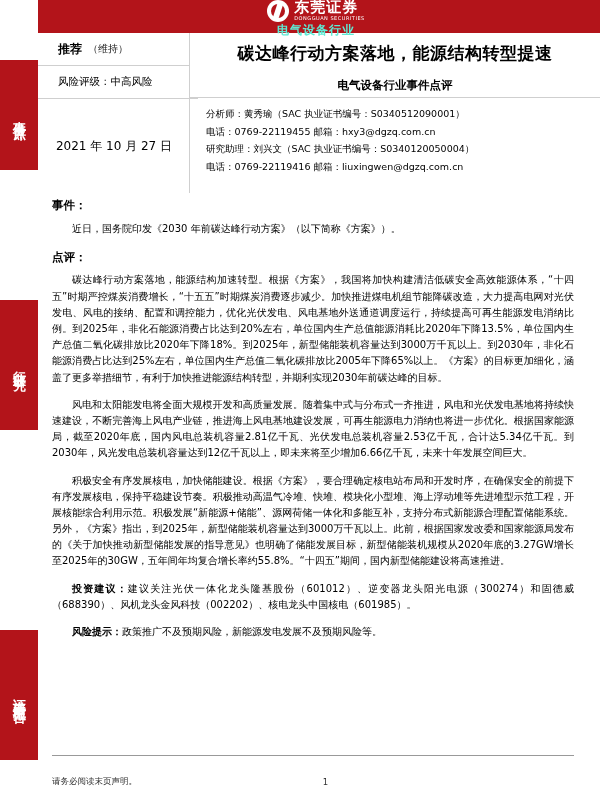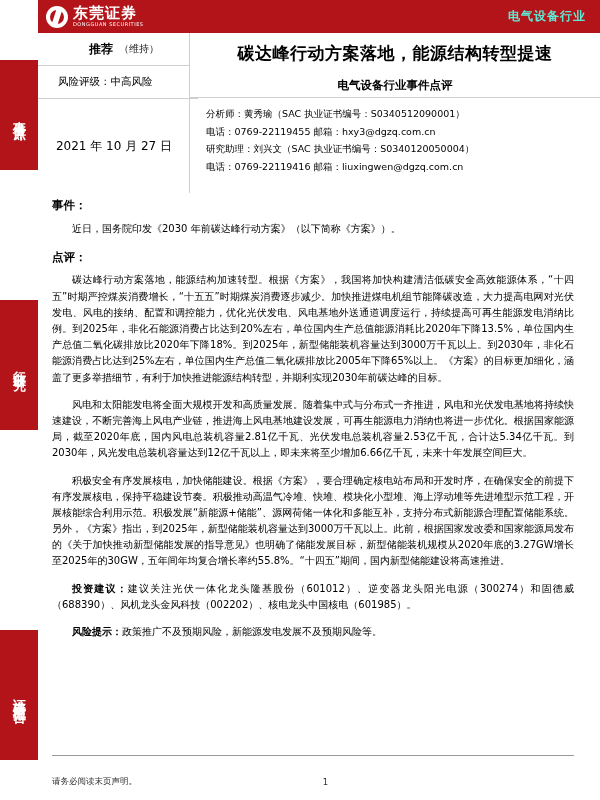--- a/index.html
+++ b/index.html
@@ -56,20 +56,21 @@
     left: 38px;
     top: 0;
     right: 0;
     height: 33px;
     background: #b3141a;
     display: flex;
     align-items: center;
     justify-content: space-between;
     padding: 0 14px 0 8px;
     box-sizing: border-box;
+    flex-direction: column;
   }
   .logo-wrap {
     display: flex;
     align-items: center;
     gap: 5px;
   }
   .logo-mark {
     width: 22px;
     height: 22px;
     border-radius: 50%;
@@ -141,21 +142,20 @@
     right: 0;
     height: 160px;
   }
   .rec-row {
     position: absolute;
     left: 0; top: 0; width: 152px; height: 33px;
     border-bottom: 1px solid #cfcfcf;
     box-sizing: border-box;
     display: flex; align-items: center; padding-left: 20px;
     font-size: 11px;
-    justify-content: center;
   }
   .rec-row .rec-main { font-weight: bold; font-size: 12px; }
   .rec-row .rec-sub { font-size: 10px; color: #222; margin-left: 6px; }
   .risk-row {
     position: absolute;
     left: 0; top: 33px; width: 160px; height: 33px;
     border-bottom: 1px solid #cfcfcf;
     box-sizing: border-box;
     display: flex; align-items: center; padding-left: 20px;
     font-size: 10.5px;

